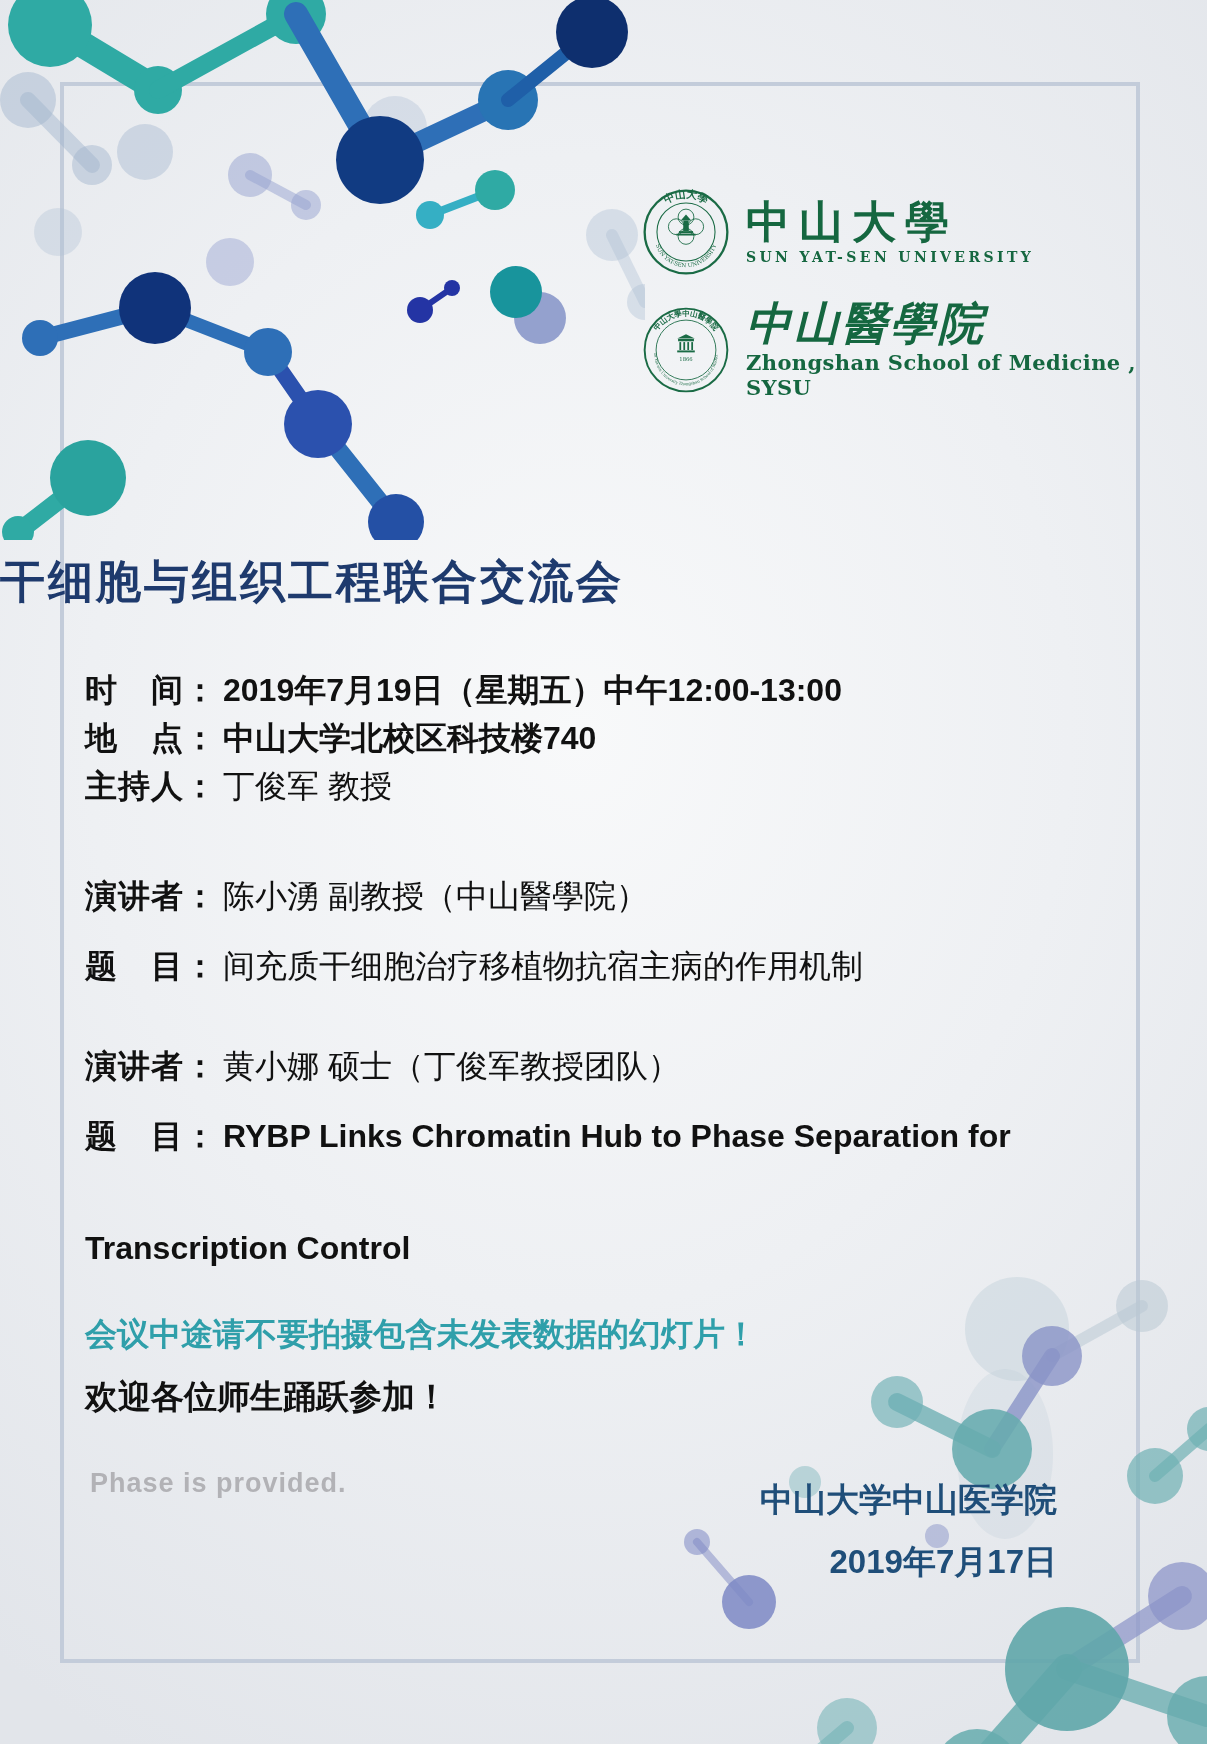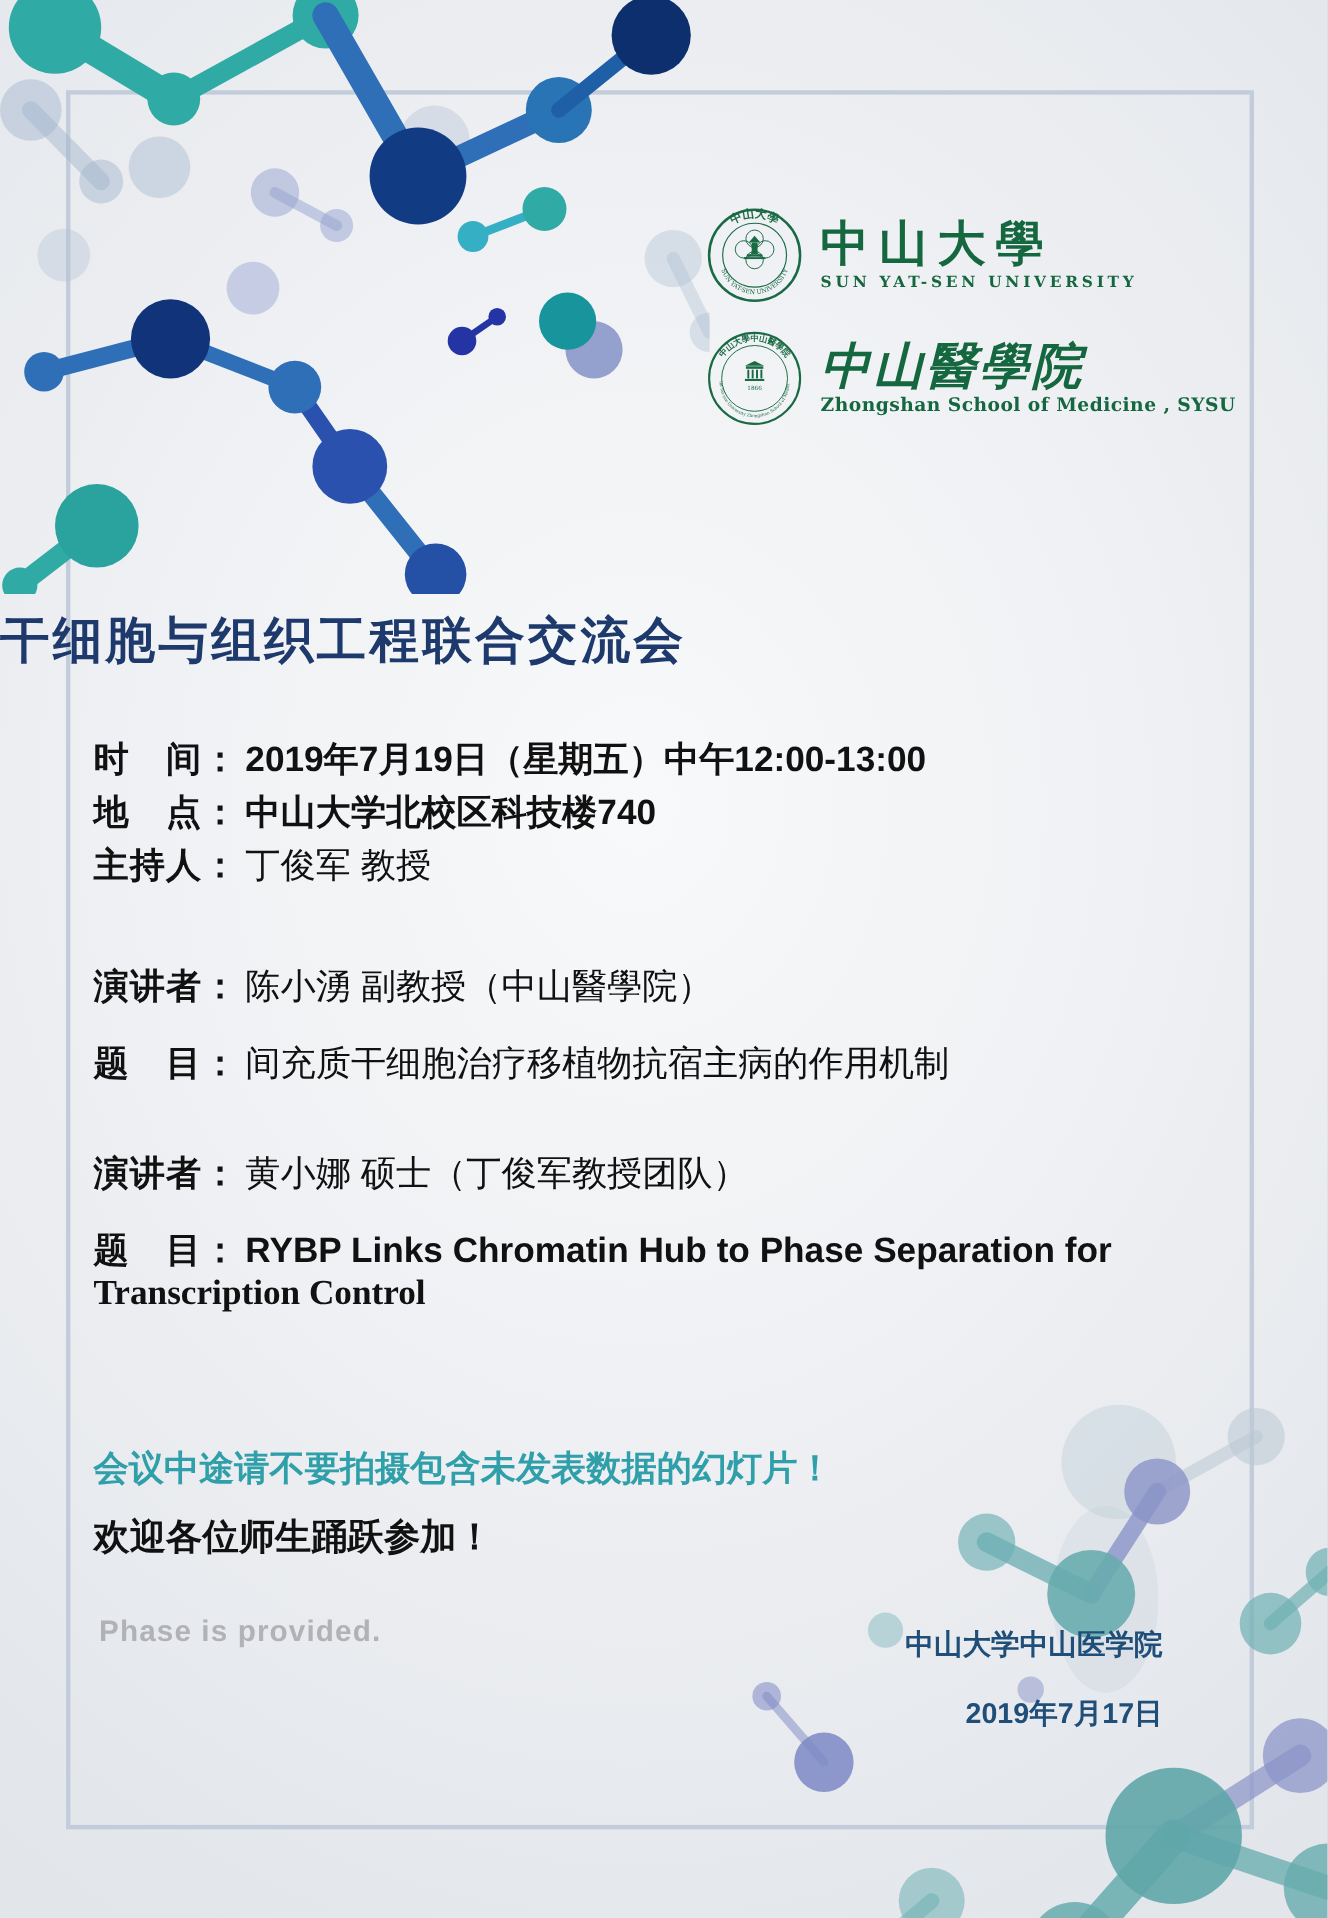--- a/index.html
+++ b/index.html
@@ -16,42 +16,42 @@
 
   
   .logos{position:absolute;left:642px;top:188px;z-index:5;}
   .logo-row{display:flex;align-items:center;gap:16px;margin-bottom:24px;}
   .seal{width:88px;height:88px;flex:0 0 auto;}
   .logo-cn{font-family:"DejaVu Serif","Liberation Serif",serif;font-weight:bold;color:#156740;line-height:1.05;}
   .r1 .logo-cn{font-size:44px;letter-spacing:9px;}
   .r2 .logo-cn{font-size:45px;letter-spacing:3px;font-style:italic;}
   .logo-en{font-family:"DejaVu Serif","Liberation Serif",serif;color:#156740;font-weight:600;}
   .r1 .logo-en{font-size:14px;letter-spacing:3.4px;margin-top:4px;}
-  .r2 .logo-en{font-size:17px;letter-spacing:.4px;margin-top:3px;}
+  .r2 .logo-en{font-size:21px;letter-spacing:.4px;margin-top:3px;}
 
   .title{position:absolute;left:0;top:552px;width:100%;text-align:left;z-index:5;
     font-size:45px;font-weight:bold;color:#1e3a6d;letter-spacing:3px;}
 
   .line{position:absolute;left:85px;z-index:5;font-size:32px;white-space:nowrap;line-height:1.15;}
   .lbl{font-weight:bold;letter-spacing:1px;margin-right:6px;}
   .b{font-weight:bold;}
   .t-time{top:672px;}
   .t-place{top:720px;}
   .t-host{top:768px;}
   .t-sp1{top:878px;}
   .t-tp1{top:948px;}
   .t-sp2{top:1048px;text-align:right;}
   .t-tp2{top:1118px;}
-  .t-tp2b{top:1156px;font-weight:bold;font-family:Liberation Serif, serif;}
+  .t-tp2b{top:1230px;font-weight:bold;}
   .t-notice{top:1316px;color:#2f9faa;font-weight:bold;font-size:32px;}
   .t-welcome{top:1378px;font-weight:bold;font-size:33px;}
   .lunch{position:absolute;left:90px;top:1468px;z-index:5;font-size:27px;font-weight:bold;
     color:#b2b2b6;letter-spacing:1px;}
   .sig{position:absolute;right:150px;z-index:5;text-align:center;white-space:nowrap;
-    color:#1f4e79;font-weight:bold;font-size:26px;}
+    color:#1f4e79;font-weight:bold;font-size:33px;}
   .sig-org{top:1478px;}
   .sig-date{top:1540px;}
 </style>
 </head>
 <body>
 
 <div class="page">
 
   <div class="frame"></div>
 

